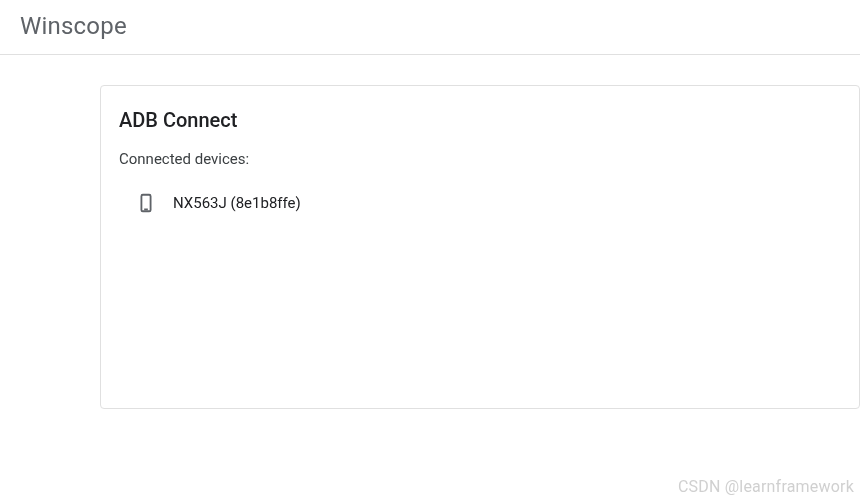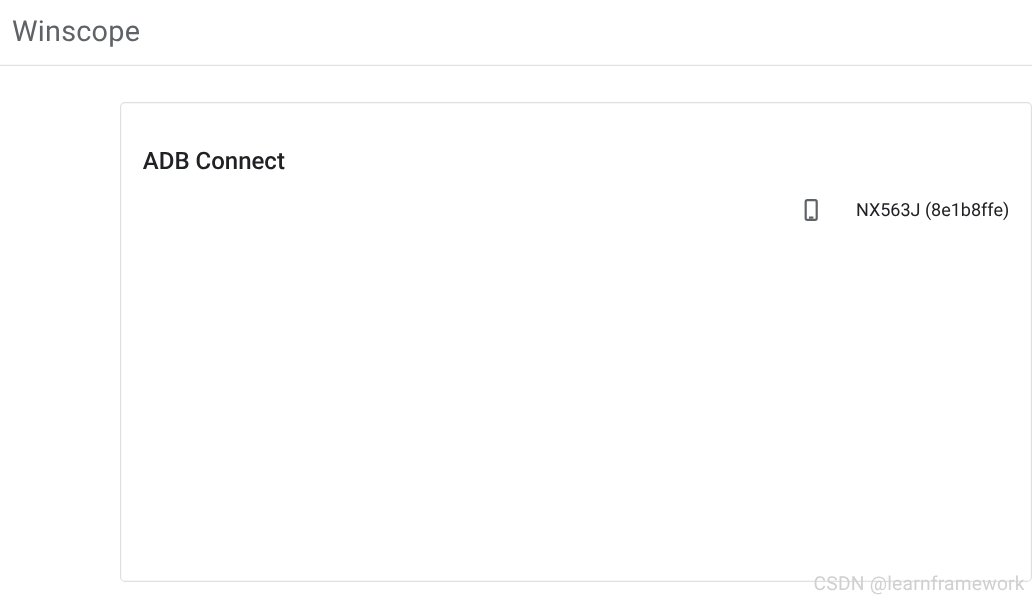--- a/index.html
+++ b/index.html
@@ -9,58 +9,57 @@
     }
     body {
       font-family: -apple-system, BlinkMacSystemFont, 'Segoe UI', Roboto, Helvetica, Arial, sans-serif;
       background: #ffffff;
       width: 860px;
       height: 500px;
       overflow: hidden;
       position: relative;
     }
     .header {
-      padding: 12px 10px 14px 10px;
+      padding: 12px 10px 14px 20px;
       border-bottom: 1px solid #e0e0e0;
     }
     .app-title {
       font-size: 24px;
       font-weight: 400;
       color: #5f6368;
       letter-spacing: 0.2px;
     }
     .main {
       padding: 30px 0 0 100px;
     }
     .card {
       border: 1px solid #e0e0e0;
       border-radius: 4px;
-      padding: 36px 18px;
+      padding: 22px 18px;
       width: 760px;
-      height: 400px;
+      height: 324px;
       background: #ffffff;
     }
     .card-title {
       font-size: 20px;
       font-weight: 500;
       color: #202124;
       margin-bottom: 18px;
     }
     .subtitle {
       font-size: 15px;
       font-weight: 400;
       color: #3c4043;
       margin-bottom: 24px;
     }
     .device-row {
       display: flex;
       align-items: center;
-      gap: 26px;
+      gap: 16px;
       padding-left: 16px;
-      justify-content: flex-end;
     }
     .device-icon {
       width: 22px;
       height: 22px;
       color: #5f6368;
       flex-shrink: 0;
     }
     .device-icon svg {
       width: 100%;
       height: 100%;
@@ -82,20 +81,21 @@
 </head>
 <body>
 
 <div class="header">
   <div class="app-title">Winscope</div>
 </div>
 
 <div class="main">
   <div class="card">
     <div class="card-title">ADB Connect</div>
+    <div class="subtitle">Connected devices:</div>
     <div class="device-row">
       <span class="device-icon">
         <svg viewBox="0 0 24 24" fill="none" stroke="currentColor" stroke-width="2">
           <rect x="7" y="3" width="10" height="18" rx="1.5" ry="1.5"></rect>
           <line x1="10" y1="19" x2="14" y2="19"></line>
         </svg>
       </span>
       <span class="device-label">NX563J (8e1b8ffe)</span>
     </div>
   </div>

